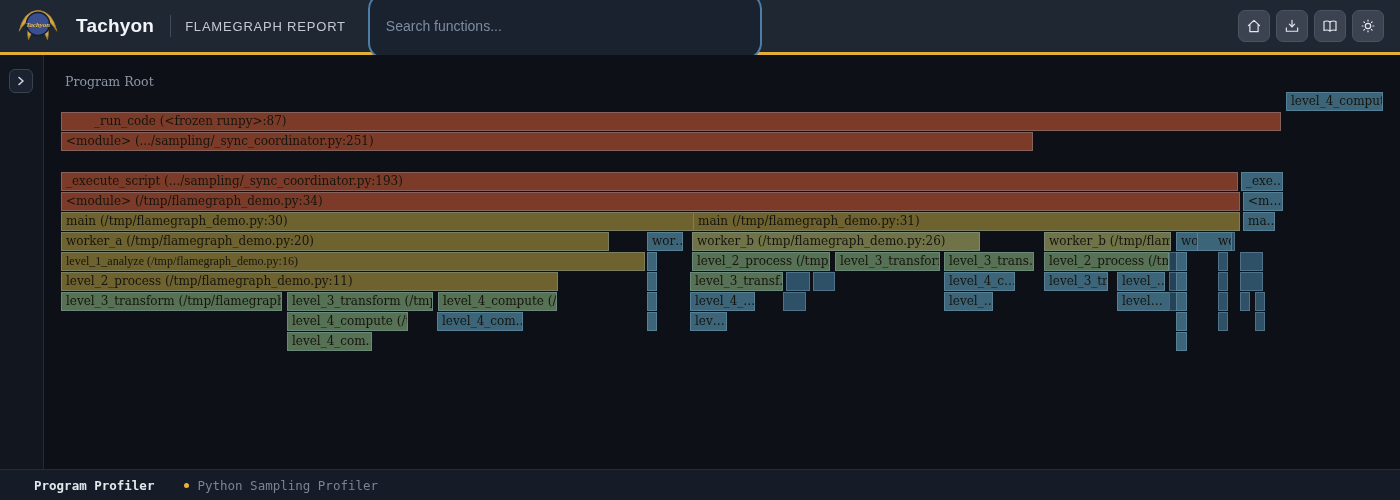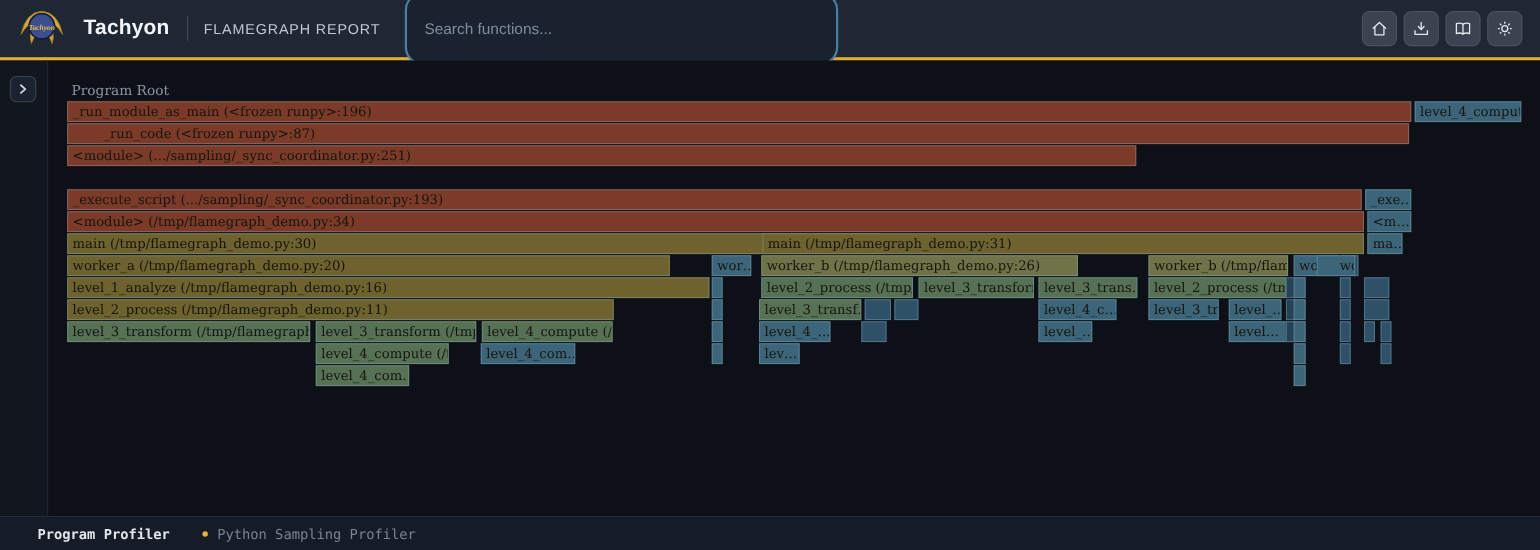--- a/index.html
+++ b/index.html
@@ -100,39 +100,38 @@
     <button class="side-toggle">
       <svg width="10" height="10" viewBox="0 0 10 10" style="stroke:#cfd6de;fill:none;stroke-width:1.6;stroke-linecap:round;stroke-linejoin:round;">
         <path d="M3 1.5 L7 5 L3 8.5"></path>
       </svg>
     </button>
   </div>
 
   <div class="panel">
     <div class="flame" id="flame-canvas">
       <div class="root-label">Program Root</div>
-    <div class="bar" style="left: 0px; top: 20px; width: 1222px; background: rgb(124, 59, 40);">_run_module_as_main (&lt;frozen runpy&gt;:196)</div>
         <div class="bar" style="left: 1225px; top: 20px; width: 97px; background: rgb(60, 101, 121);">level_4_comput…</div>
         <div class="bar" style="left: 0px; top: 40px; width: 1220px; background: rgb(124, 59, 40); padding-left: 32px;">_run_code (&lt;frozen runpy&gt;:87)</div>
         <div class="bar" style="left: 0px; top: 60px; width: 972px; background: rgb(124, 59, 40);">&lt;module&gt; (.../sampling/_sync_coordinator.py:251)</div>
         <div class="bar" style="left: 0px; top: 100px; width: 1177px; background: rgb(124, 59, 40);">_execute_script (.../sampling/_sync_coordinator.py:193)</div>
         <div class="bar" style="left: 1180px; top: 100px; width: 42px; background: rgb(60, 101, 121);">_exe…</div>
         <div class="bar" style="left: 0px; top: 120px; width: 1179px; background: rgb(124, 59, 40);">&lt;module&gt; (/tmp/flamegraph_demo.py:34)</div>
         <div class="bar" style="left: 1182px; top: 120px; width: 40px; background: rgb(60, 101, 121);">&lt;m…</div>
         <div class="bar" style="left: 0px; top: 140px; width: 740px; background: rgb(110, 98, 46);">main (/tmp/flamegraph_demo.py:30)</div>
         <div class="bar" style="left: 632px; top: 140px; width: 547px; background: rgb(110, 98, 46);">main (/tmp/flamegraph_demo.py:31)</div>
         <div class="bar" style="left: 1182px; top: 140px; width: 32px; background: rgb(60, 101, 121);">ma…</div>
         <div class="bar" style="left: 0px; top: 160px; width: 548px; background: rgb(110, 98, 46);">worker_a (/tmp/flamegraph_demo.py:20)</div>
         <div class="bar" style="left: 586px; top: 160px; width: 36px; background: rgb(60, 101, 121);">wor…</div>
         <div class="bar" style="left: 631px; top: 160px; width: 288px; background: rgb(111, 115, 71);">worker_b (/tmp/flamegraph_demo.py:26)</div>
         <div class="bar" style="left: 983px; top: 160px; width: 127px; background: rgb(111, 115, 71);">worker_b (/tmp/flame…</div>
         <div class="bar" style="left: 1115px; top: 160px; width: 41px; background: rgb(60, 101, 121);">wor…</div>
         <div class="bar" style="left: 1158px; top: 160px; width: 16px; background: rgb(46, 81, 104);"></div>
         <div class="bar" style="left: 1136px; top: 160px; width: 35px; background: rgb(60, 101, 121); padding-left: 20px;">wo…</div>
-        <div class="bar" style="left: 0px; top: 180px; width: 584px; background: rgb(110, 98, 46);">level_1_analyze (/tmp/flamegraph_demo.py:16)</div>
+        <div class="bar" style="left: 0px; top: 180px; width: 584px; background: rgb(110, 98, 46); font-family: Liberation Serif, serif;">level_1_analyze (/tmp/flamegraph_demo.py:16)</div>
         <div class="bar" style="left: 586px; top: 180px; width: 10px; background: rgb(60, 101, 121);"></div>
         <div class="bar" style="left: 631px; top: 180px; width: 138px; background: rgb(86, 113, 84);">level_2_process (/tmp/fla…</div>
         <div class="bar" style="left: 774px; top: 180px; width: 105px; background: rgb(86, 113, 84);">level_3_transform…</div>
         <div class="bar" style="left: 883px; top: 180px; width: 90px; background: rgb(86, 113, 84);">level_3_trans…</div>
         <div class="bar" style="left: 983px; top: 180px; width: 125px; background: rgb(86, 113, 84);">level_2_process (/tm…</div>
         <div class="bar" style="left: 1108px; top: 180px; width: 7px; background: rgb(38, 66, 87);"></div>
         <div class="bar" style="left: 1115px; top: 180px; width: 11px; background: rgb(60, 101, 121);"></div>
         <div class="bar" style="left: 1157px; top: 180px; width: 9px; background: rgb(46, 81, 104);"></div>
         <div class="bar" style="left: 1179px; top: 180px; width: 23px; background: rgb(46, 81, 104);"></div>
         <div class="bar" style="left: 0px; top: 200px; width: 497px; background: rgb(110, 98, 46);">level_2_process (/tmp/flamegraph_demo.py:11)</div>

